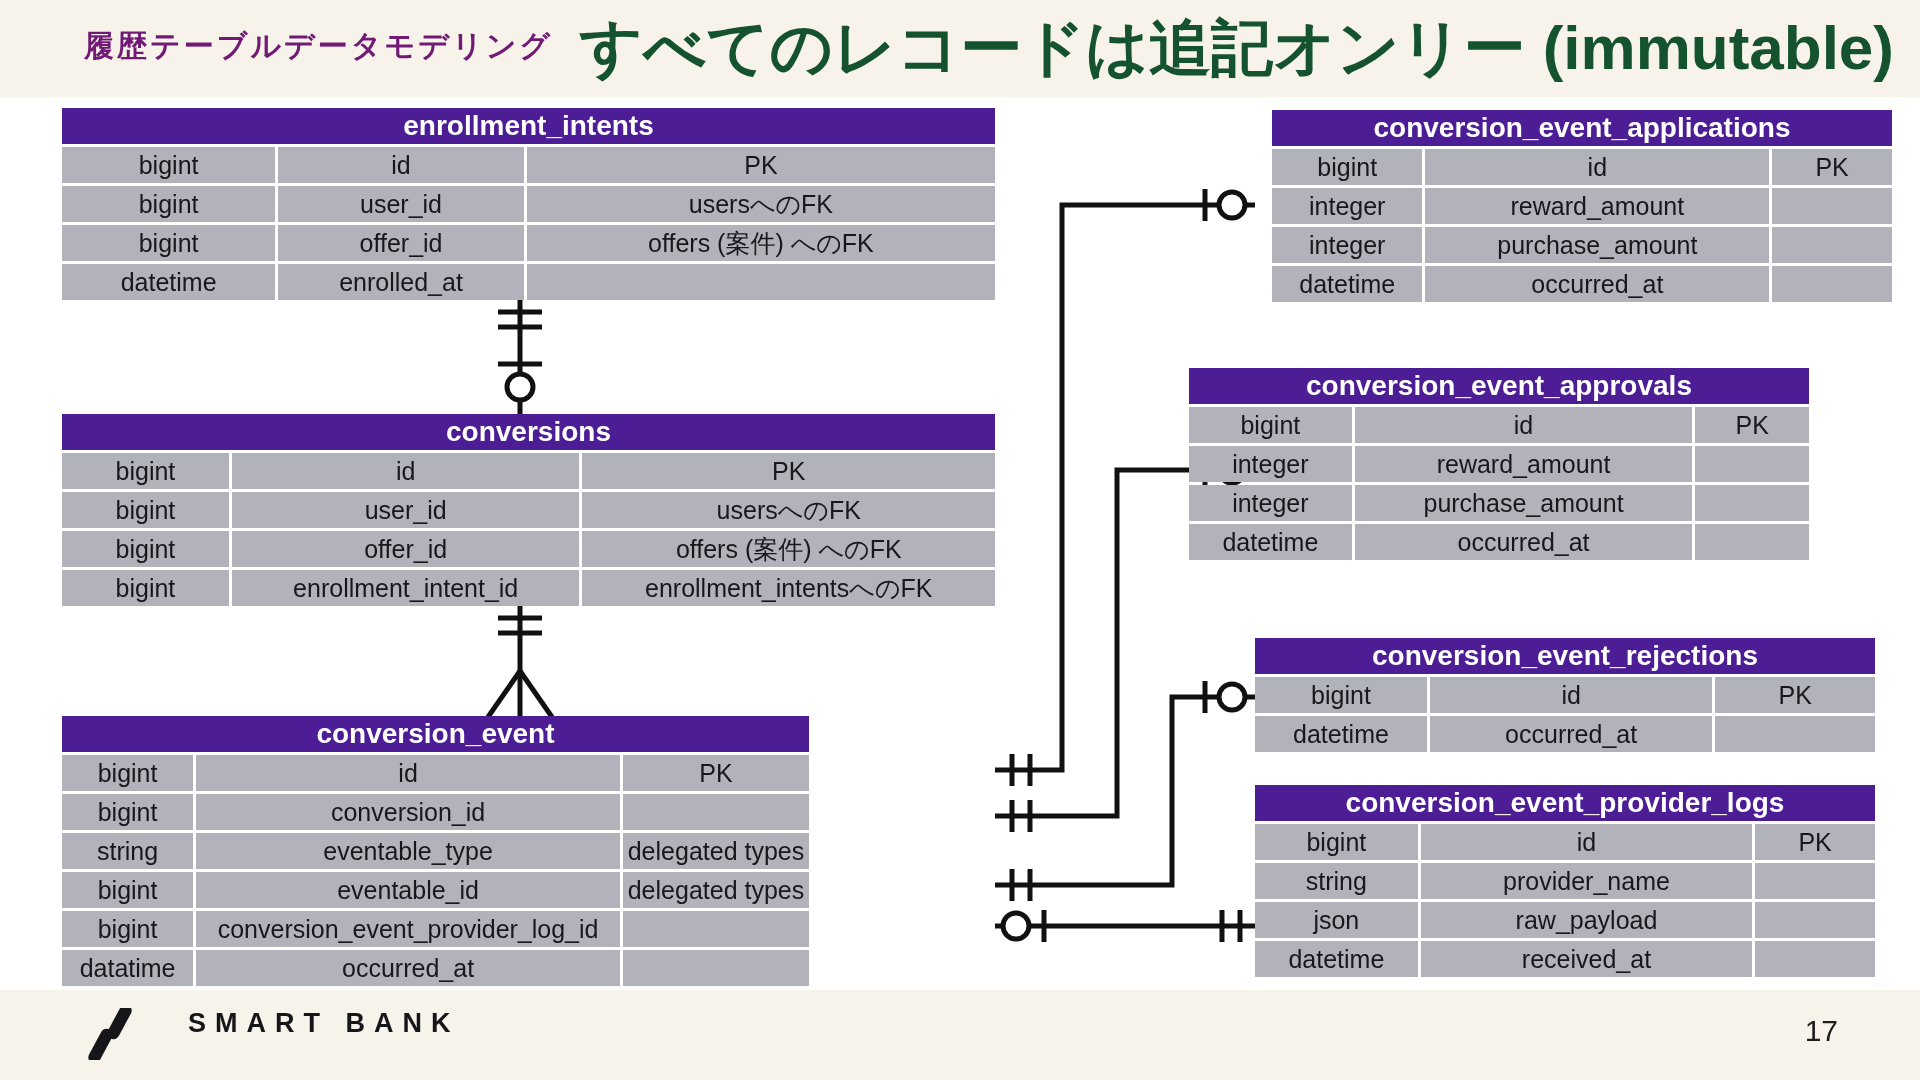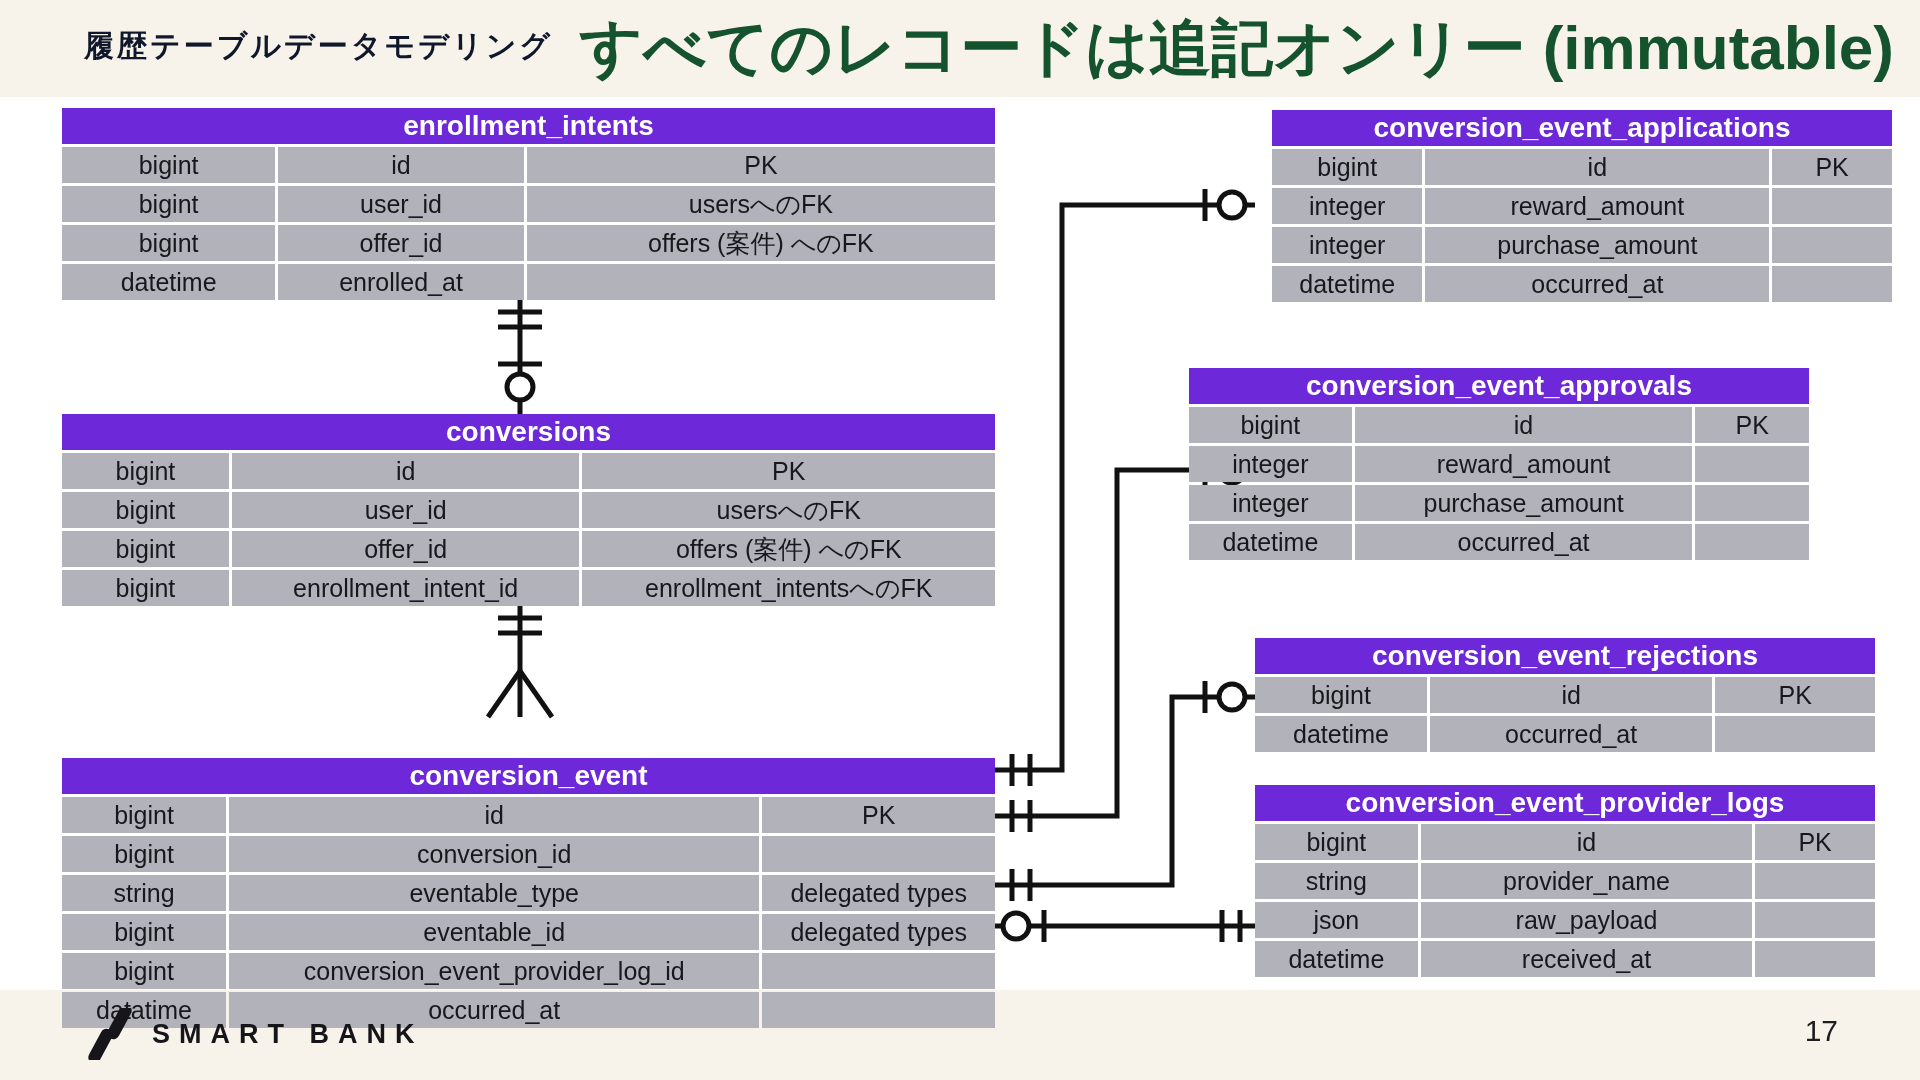--- a/index.html
+++ b/index.html
@@ -4,39 +4,39 @@
 <style>
   html,body { margin:0; padding:0; background:#e8e5dc; }
   #slide {
     position:relative; width:1920px; height:1080px;
     background:#f7f3ea; overflow:hidden;
     font-family:"Liberation Sans", sans-serif;
   }
   .content-bg { position:absolute; left:0; top:97px; width:1920px; height:893px; background:#ffffff; }
   .page-title {
     position:absolute; left:84px; top:26px; font-size:30px; font-weight:bold;
-    color:#0f172a; letter-spacing:3px; white-space:nowrap;
+    color:#701a75; letter-spacing:3px; white-space:nowrap;
   }
   .headline {
     position:absolute; right:26px; top:6px; font-size:62px; font-weight:bold;
     color:#14532d; white-space:nowrap; letter-spacing:0px;
   }
   .er-table { position:absolute; display:grid; gap:3px; }
   .er-table .hdr {
-    grid-column:1/-1; background:#6d28d9; color:#ffffff; font-weight:bold;
+    grid-column:1/-1; background:#4c1d95; color:#ffffff; font-weight:bold;
     font-size:28px; height:36px; display:flex; align-items:center; justify-content:center;
     white-space:nowrap;
   }
   .er-table .cell {
     background:#b2b2bb; color:#17171c; font-size:25px; height:36px;
     display:flex; align-items:center; justify-content:center; white-space:nowrap;
   }
   #wires { position:absolute; left:0; top:0; width:1920px; height:1080px; pointer-events:none; }
   .footer-brand {
-    position:absolute; left:84px; top:1008px; display:flex; align-items:center;
+    position:absolute; left:84px; top:1008px; display:flex; gap:36px;
   }
   .brand-name {
     font-size:27px; font-weight:bold; color:#16161a; letter-spacing:9px; margin-left:16px;
     white-space:nowrap;
   }
   .page-number {
     position:absolute; right:82px; top:1014px; font-size:30px; color:#1d1d1f;
   }
 </style>
 </head>
@@ -105,21 +105,21 @@
         <div class="cell">bigint</div>
         <div class="cell">user_id</div>
         <div class="cell">usersへのFK</div>
         <div class="cell">bigint</div>
         <div class="cell">offer_id</div>
         <div class="cell">offers (案件) へのFK</div>
         <div class="cell">bigint</div>
         <div class="cell">enrollment_intent_id</div>
         <div class="cell">enrollment_intentsへのFK</div>
       </div>
-      <div class="er-table" style="left: 62px; top: 758px; width: 933px; grid-template-columns: 17.7fr 57.2fr 25.1fr;">
+      <div class="er-table" style="left: 62px; top: 716px; width: 747px; grid-template-columns: 17.7fr 57.2fr 25.1fr;">
         <div class="hdr">conversion_event</div>
         <div class="cell">bigint</div>
         <div class="cell">id</div>
         <div class="cell">PK</div>
         <div class="cell">bigint</div>
         <div class="cell">conversion_id</div>
         <div class="cell"></div>
         <div class="cell">string</div>
         <div class="cell">eventable_type</div>
         <div class="cell">delegated types</div>

